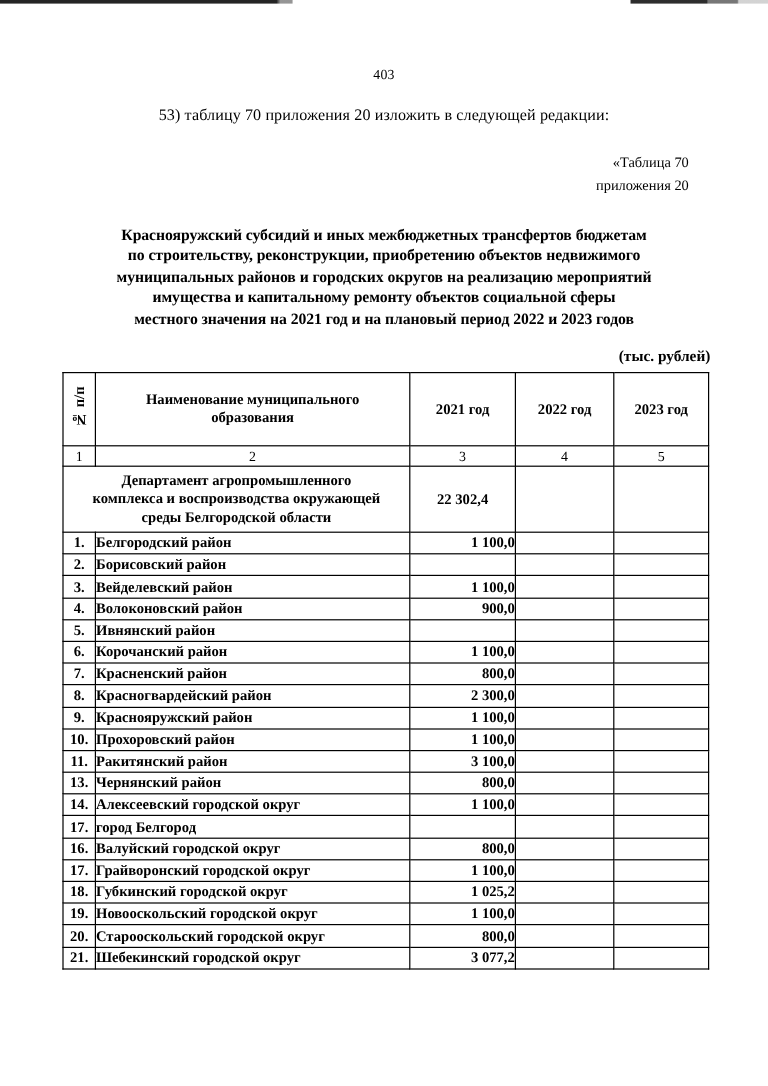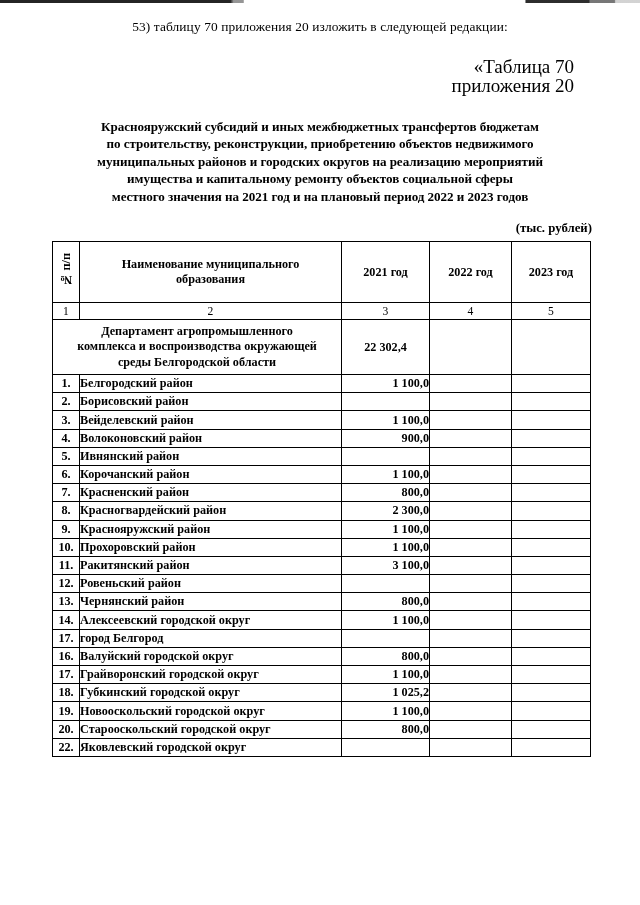--- a/index.html
+++ b/index.html
@@ -48,21 +48,21 @@
   .intro-line {
     text-align: center;
     font-size: 13.4px;
     margin-top: 19px;
     letter-spacing: .1px;
   }
   .appendix-ref {
     margin-top: 22px;
     padding-right: 66px;
     text-align: right;
-    font-size: 19px;
+    font-size: 12px;
     line-height: 19px;
   }
   .doc-title {
     margin-top: 23px;
     padding: 0 62px;
     text-align: center;
     font-weight: bold;
     font-size: 13.1px;
     line-height: 17.4px;
     letter-spacing: -0.05px;
@@ -163,20 +163,21 @@
 </style>
 </head>
 <body>
 
 <div class="page">
 
   <div class="scan-edge"></div>
 
   <div class="content">
 
+    <div class="page-number">403</div>
 
     <div class="intro-line">53) таблицу 70 приложения 20 изложить в следующей редакции:</div>
 
     <div class="appendix-ref">
       <div>«Таблица 70</div>
       <div>приложения 20</div>
     </div>
 
     <div class="doc-title">
       <div>Краснояружский субсидий и иных межбюджетных трансфертов бюджетам</div>
@@ -301,27 +302,20 @@
               <td class="blank"></td>
             </tr>
             <tr class="datarow">
               <td class="idx">11.</td>
               <td class="name">Ракитянский район</td>
               <td class="amount">3 100,0</td>
               <td class="blank"></td>
               <td class="blank"></td>
             </tr>
             <tr class="datarow">
-              <td class="idx">12.</td>
-              <td class="name">Ровеньский район</td>
-              <td class="amount"></td>
-              <td class="blank"></td>
-              <td class="blank"></td>
-            </tr>
-            <tr class="datarow">
               <td class="idx">13.</td>
               <td class="name">Чернянский район</td>
               <td class="amount">800,0</td>
               <td class="blank"></td>
               <td class="blank"></td>
             </tr>
             <tr class="datarow">
               <td class="idx">14.</td>
               <td class="name">Алексеевский городской округ</td>
               <td class="amount">1 100,0</td>
@@ -364,23 +358,23 @@
               <td class="blank"></td>
             </tr>
             <tr class="datarow">
               <td class="idx">20.</td>
               <td class="name">Старооскольский городской округ</td>
               <td class="amount">800,0</td>
               <td class="blank"></td>
               <td class="blank"></td>
             </tr>
             <tr class="datarow">
-              <td class="idx">22.</td>
-              <td class="name">Яковлевский городской округ</td>
-              <td class="amount"></td>
+              <td class="idx">21.</td>
+              <td class="name">Шебекинский городской округ</td>
+              <td class="amount">3 077,2</td>
               <td class="blank"></td>
               <td class="blank"></td>
             </tr>
           </tbody>
       </table>
     </div>
 
   </div>
 </div>
 

